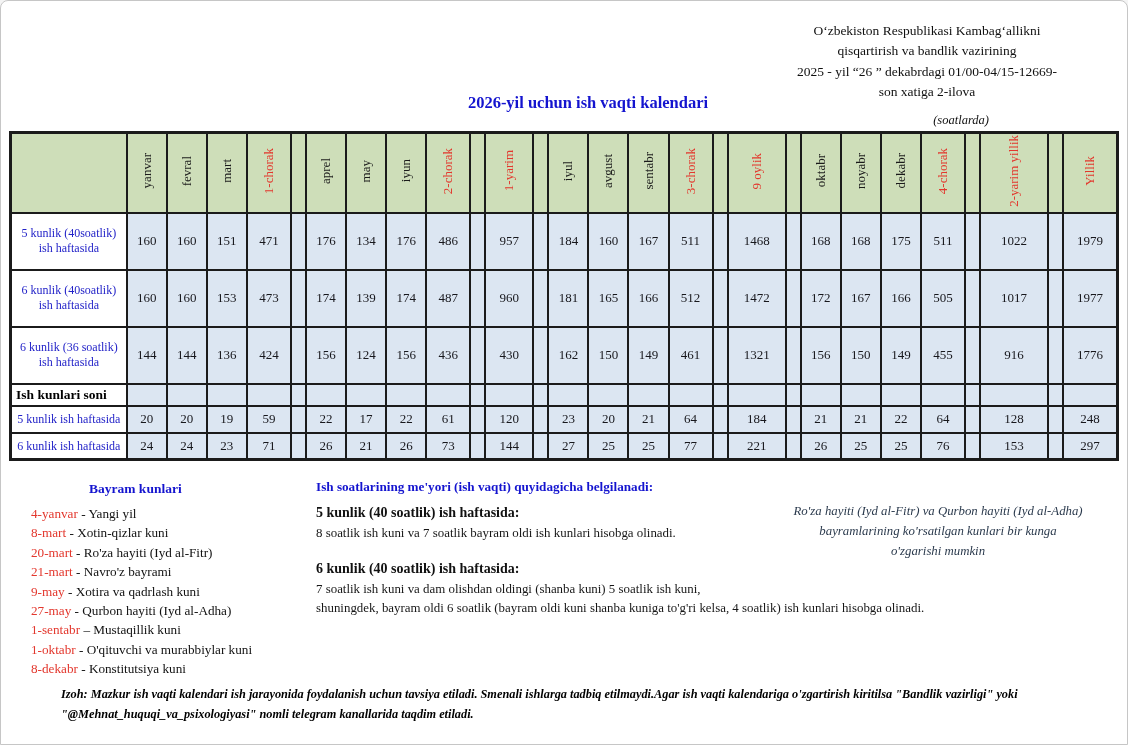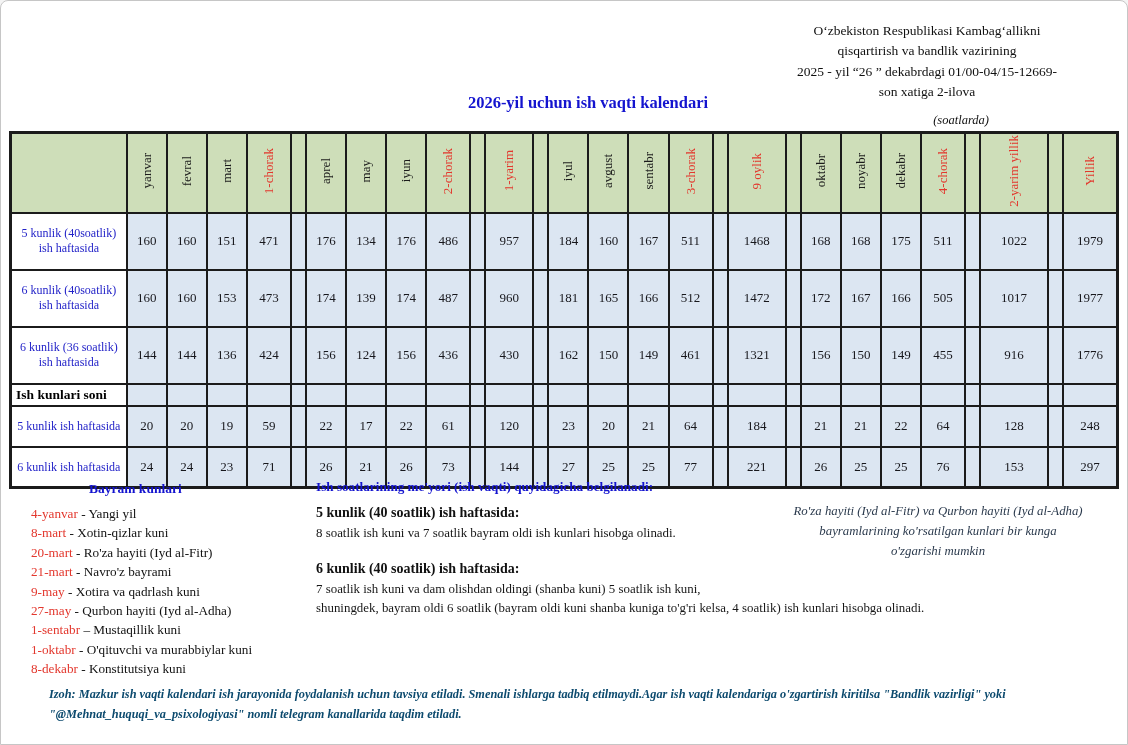--- a/index.html
+++ b/index.html
@@ -28,41 +28,41 @@
   col.c-halfyear{width:68px;}
   col.c-year{width:54px;}
   col.c-spacer{width:15px;}
   thead tr{height:80px;}
   thead th{background:#cedeb9;vertical-align:middle;text-align:center;font-weight:normal;}
   .vtext{writing-mode:vertical-rl;transform:rotate(180deg);display:inline-block;
     font-size:13px;line-height:1.08;max-height:76px;white-space:normal;color:#1b1b1b;}
   thead th.red .vtext{color:#e3372d;}
   tbody tr:nth-child(-n+3){height:57px;}
   tbody tr.section{height:21px;}
-  tbody tr:nth-child(n+5){height:41px;padding-left:40px;}
+  tbody tr:nth-child(n+5){height:27px;padding-left:40px;}
   tbody th.rowlabel{background:#ffffff;color:#2323c8;font-weight:normal;font-size:12px;
     line-height:1.22;text-align:center;vertical-align:middle;padding:2px 2px;}
   tbody th.sectionlabel{color:#000;font-weight:bold;text-align:left;font-size:13.5px;
     padding-left:4px;}
   tbody td{background:#dce6f2;text-align:center;vertical-align:middle;font-size:13px;
     color:#17171c;}
   
   .holidays{position:absolute;left:30px;top:480px;width:292px;font-size:13.2px;}
   .holidays-title{color:#1414cf;font-weight:bold;font-size:13.5px;margin:0 0 7px 58px;}
   .holiday{line-height:19.4px;color:#111;}
   .hdate{color:#e3372d;}
   .norms{position:absolute;left:315px;top:478px;width:772px;font-size:12.9px;}
   .norms-title{color:#1414cf;font-weight:bold;font-size:13.2px;margin-bottom:10px;}
   .norm{margin-bottom:18px;}
   .normhead{font-weight:bold;font-size:14px;margin-bottom:3px;color:#111;font-family:Liberation Serif, serif;}
   .normline{line-height:19px;color:#171717;}
   .side-note{position:absolute;left:772px;top:500px;width:330px;text-align:center;
     font-style:italic;font-size:12.8px;line-height:20px;color:#2b3a4d;}
-  .footer-note{position:absolute;left:48px;top:684px;width:1020px;font-style:italic;
-    font-weight:bold;font-size:12.3px;line-height:1.6;color:#0c4a6e;}
+  .footer-note{position:absolute;left:60px;top:684px;width:1020px;font-style:italic;
+    font-weight:bold;font-size:12.3px;line-height:1.6;color:#000000;}
 </style>
 </head>
 <body>
 
 <div class="page">
 
   <div class="ministry">
     <div>Oʻzbekiston Respublikasi Kambagʻallikni</div>
     <div>qisqartirish va bandlik vazirining</div>
     <div>2025 - yil “26 ” dekabrdagi 01/00-04/15-12669-</div>

